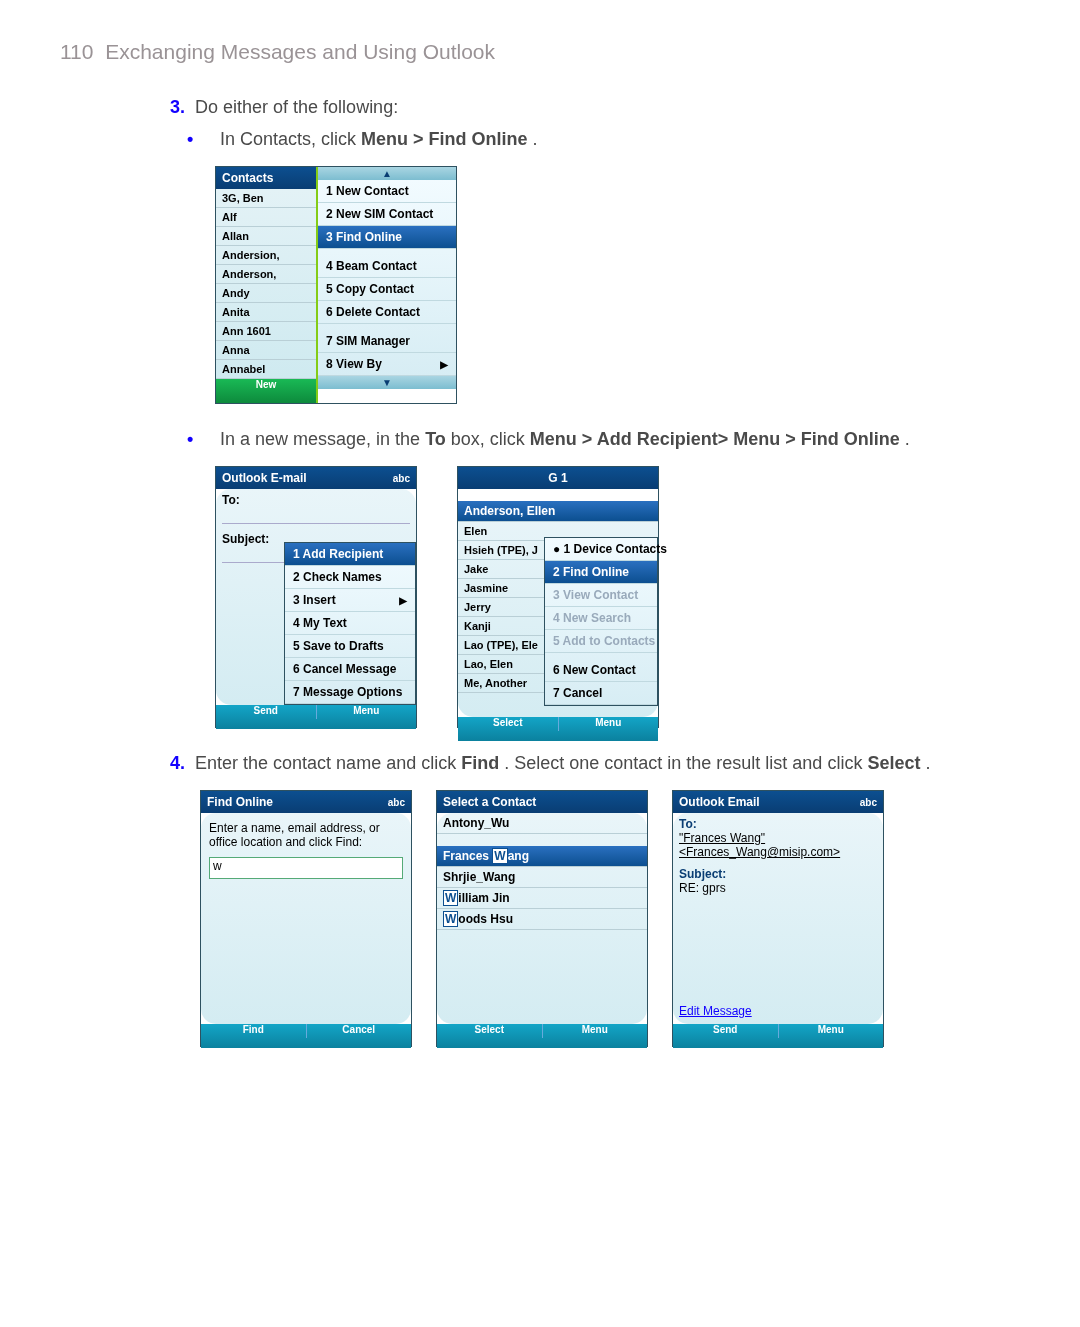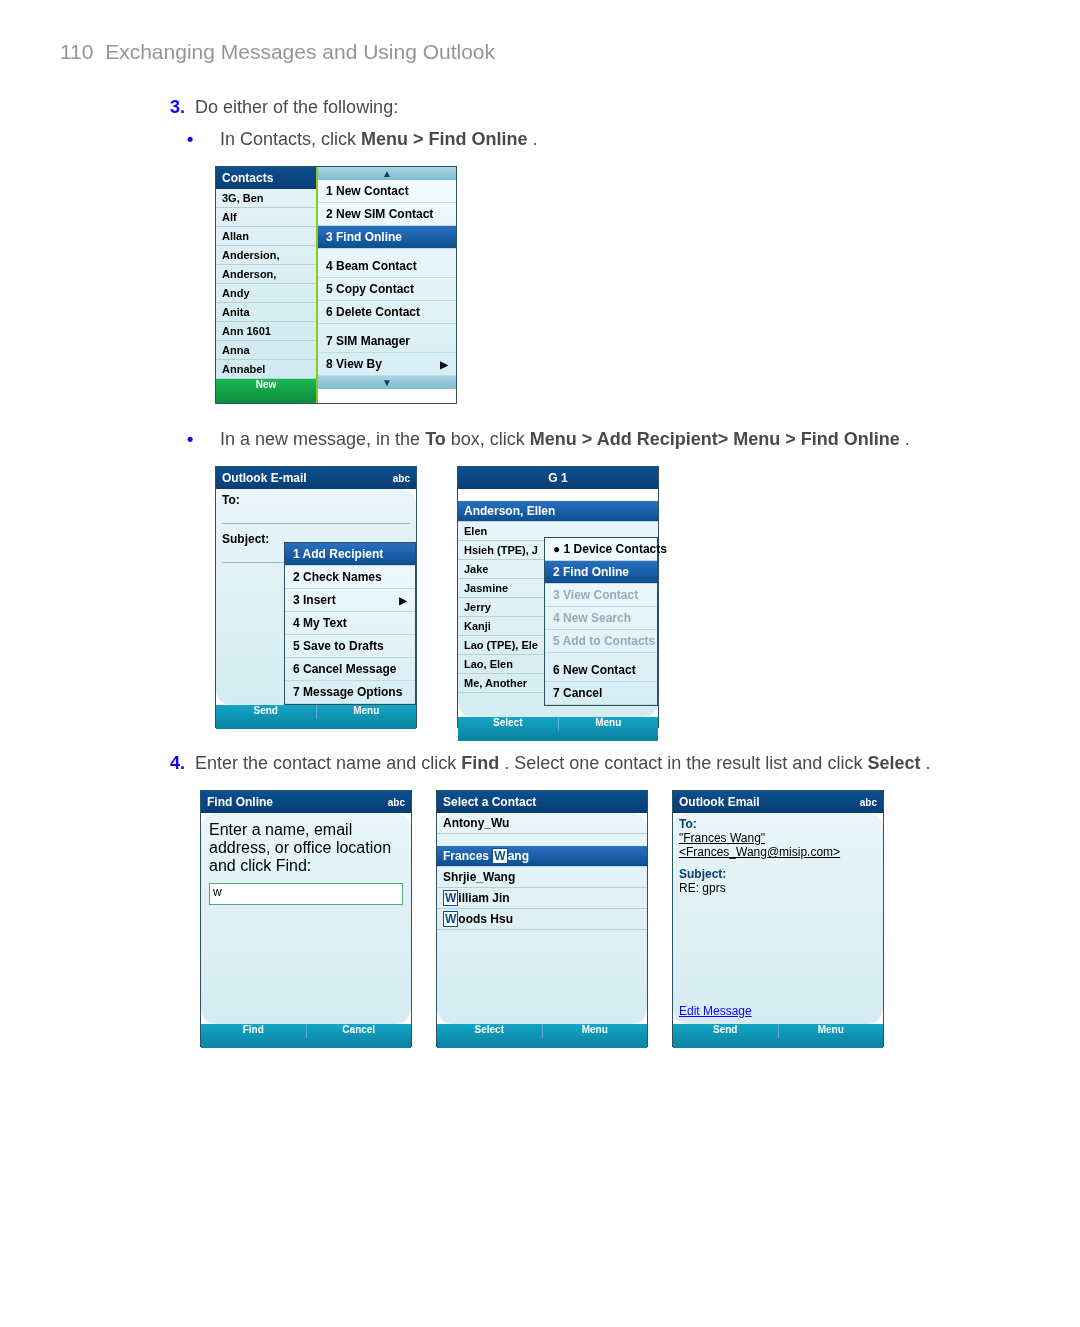--- a/index.html
+++ b/index.html
@@ -328,21 +328,21 @@
 </p>
 
 <div class="figrow" style="margin-left:140px;gap:24px">
 
   <div class="phone" style="width:210px;height:255px">
     <div class="titlebar">
       <span>Find Online</span>
       <span style="font-size:10px">abc</span>
     </div>
     <div class="body-scroll" style="height:211px">
-      <div style="padding:8px 8px 0 8px;font-size:16px">Enter a name, email address, or office location and click Find:</div>
+      <div style="padding:8px 8px 0 8px;font-size:12px">Enter a name, email address, or office location and click Find:</div>
       <div class="input-box">w</div>
     </div>
     <div class="softkeys">
       <span class="sk">Find</span>
       <span class="ski"></span>
       <span class="sk">Cancel</span>
     </div>
   </div>
 
   <div class="phone" style="width:210px;height:255px">

